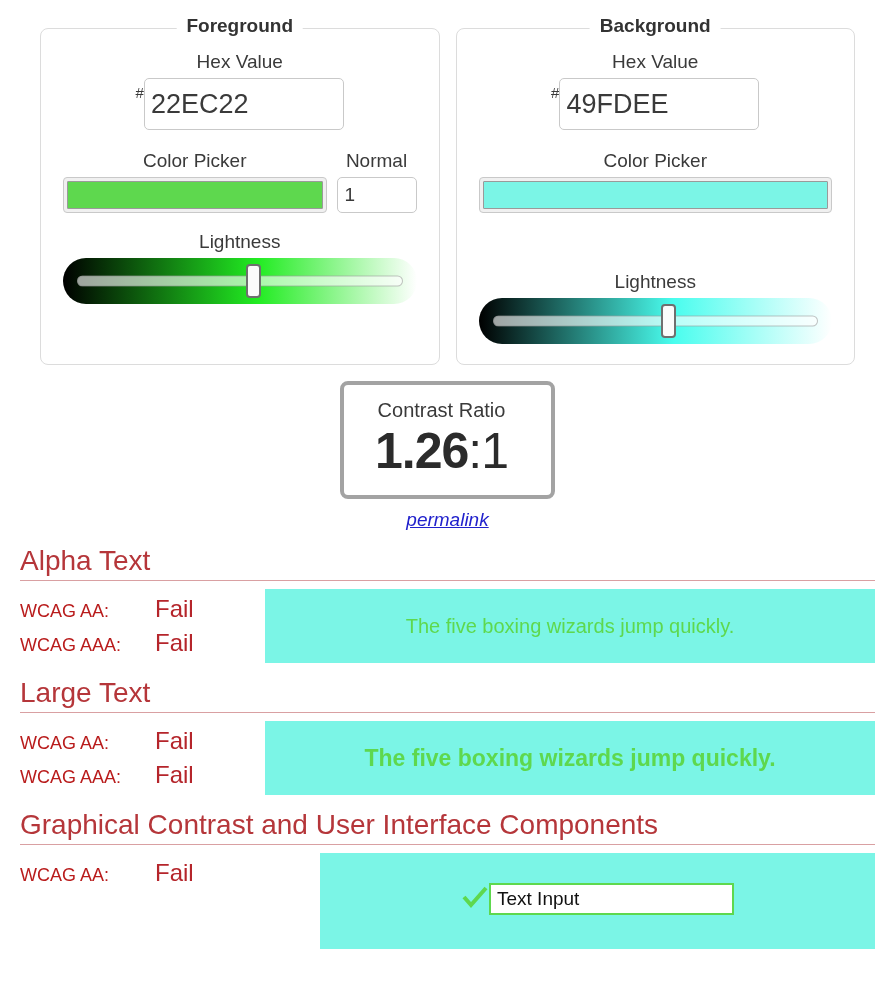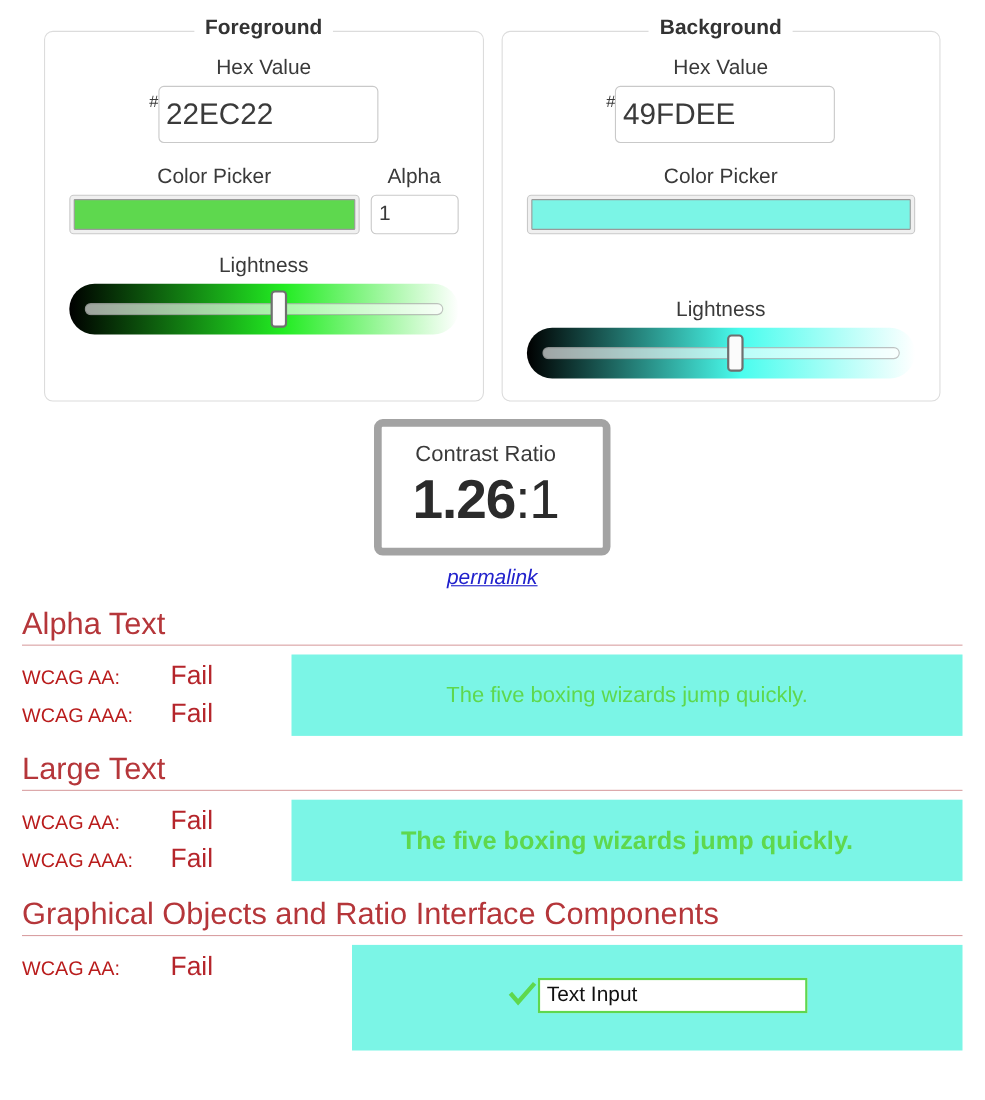--- a/index.html
+++ b/index.html
@@ -153,21 +153,21 @@
 
   
   .ratio-wrap {
     display: flex;
     flex-direction: column;
     align-items: center;
     margin-top: 16px;
   }
   .ratio-box {
     width: 215px;
-    border: 7px solid #a3a3a3;
+    border: 4px solid #a3a3a3;
     border-radius: 8px;
     background: #fff;
     padding: 14px 22px 16px 10px;
     text-align: center;
   }
   .ratio-label {
     font-size: 20px;
     color: #3a3a3a;
     margin-bottom: 2px;
   }
@@ -267,21 +267,21 @@
     </div>
 
     <div class="picker-row">
       <div class="picker-col">
         <div class="field-label">Color Picker</div>
         <div class="swatch-wrap">
           <div class="swatch" id="fg-swatch" style="background: rgb(94, 216, 78);"></div>
         </div>
       </div>
       <div class="alpha-col">
-        <div class="field-label">Alpha</div>
+        <div class="field-label">Normal</div>
         <input class="alpha-input" type="text" value="1" style="">
       </div>
     </div>
 
     <div class="slider-area">
       <div class="field-label">Lightness</div>
       <div class="slider-outer">
         <div class="slider-gradient" id="fg-grad" style="background: linear-gradient(to right, rgb(0, 0, 0) 0%, rgb(34, 236, 34) 55%, rgb(255, 255, 255) 100%);"></div>
         <div class="slider-track"></div>
         <div class="slider-thumb" id="fg-thumb" style="left: calc(54% - 1.12px);"></div>
@@ -356,21 +356,21 @@
       <div class="result-row">
         <span class="result-key">WCAG AAA:</span>
         <span class="result-val">Fail</span>
       </div>
     </div>
     <div class="sample sample-large" id="sample-large" style="background: rgb(123, 245, 230); color: rgb(94, 216, 78);">The five boxing wizards jump quickly.</div>
   </div>
 </div>
 
 <div class="section">
-  <h2 class="section-title">Graphical Objects and Ratio Interface Components</h2>
+  <h2 class="section-title">Graphical Contrast and User Interface Components</h2>
   <div class="section-body">
     <div class="results" style="flex:0 0 300px;">
       <div class="result-row">
         <span class="result-key">WCAG AA:</span>
         <span class="result-val">Fail</span>
       </div>
     </div>
     <div class="sample sample-graphic" id="sample-graphic" style="background: rgb(123, 245, 230);">
       <span class="check-icon">
         <svg width="28" height="26" viewBox="0 0 28 26" aria-hidden="true">

